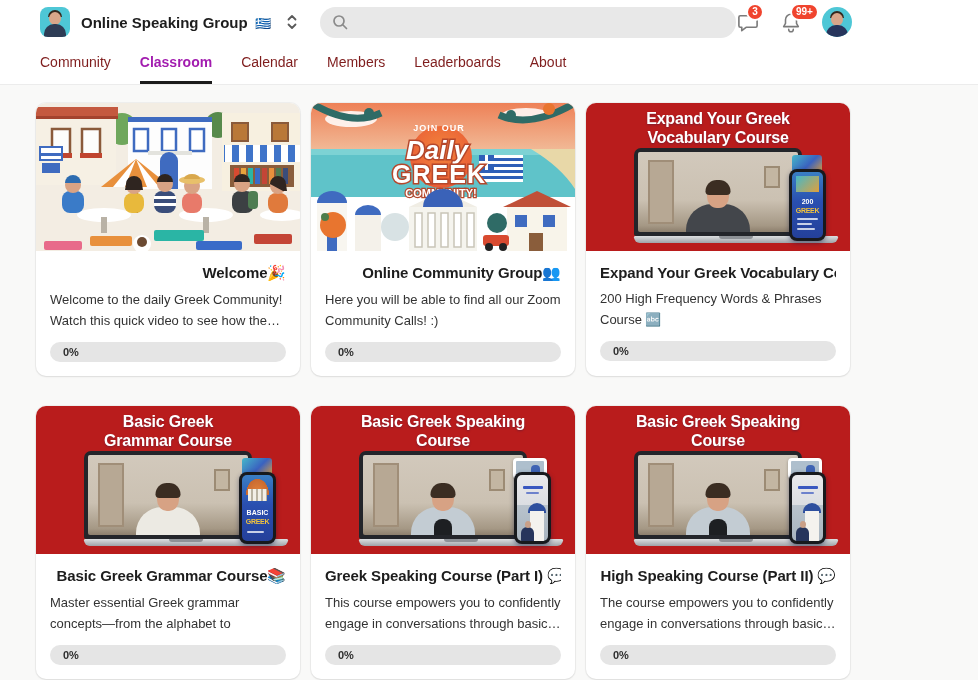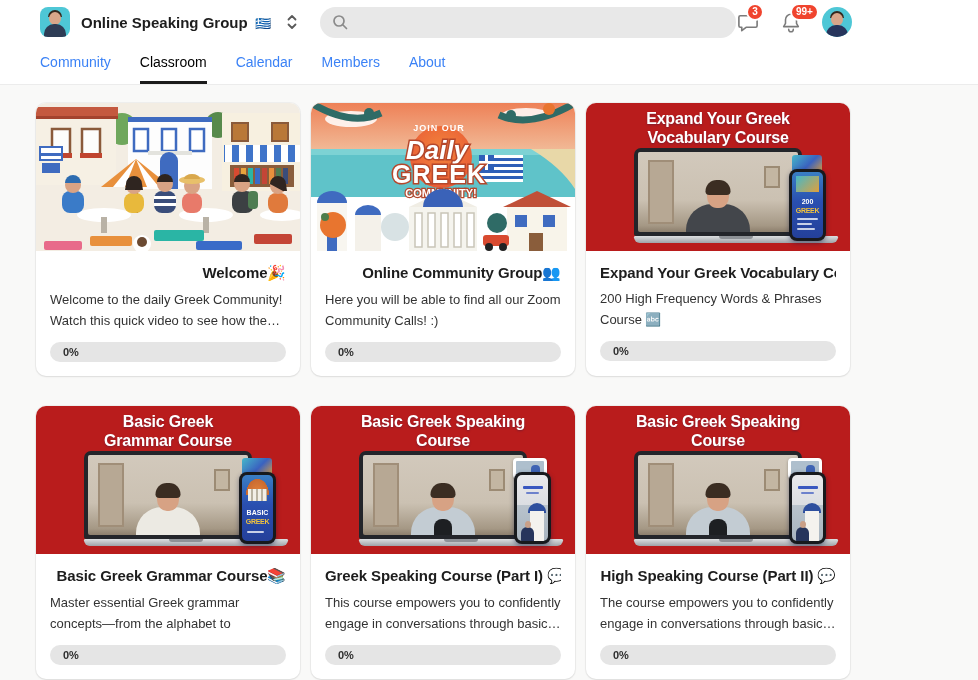--- a/index.html
+++ b/index.html
@@ -30,23 +30,23 @@
   .badge { position:absolute; top:-8px; left:10px; background:#f0442e; color:#fff;
            font-size:10px; font-weight:700; min-width:18px; height:18px; border-radius:9px;
            display:flex; align-items:center; justify-content:center; padding:0 4px;
            border:2px solid #fff; white-space:nowrap; }
   .user-avatar { width:30px; height:30px; border-radius:50%; background:#4ec7d6;
                  position:relative; overflow:hidden; cursor:pointer; flex:none; }
 
   
   .navrow { background:#fff; padding:0 40px; border-bottom:1px solid #ececec;
             display:flex; gap:29px; }
-  .tab { font-size:14px; color:#3b82f6; padding:10px 0 11px; cursor:pointer;
+  .tab { font-size:14px; color:#7f1d1d; padding:10px 0 11px; cursor:pointer;
          border-bottom:3px solid transparent; }
-  .tab.active { color:#000000; font-weight:400; border-bottom-color:#1b1b1b; }
+  .tab.active { color:#a21caf; font-weight:700; border-bottom-color:#1b1b1b; }
 
   
   .grid { padding:18px 0 20px 36px; display:grid;
           grid-template-columns:repeat(3,264px); gap:30px 11px; }
   .card { width:264px; background:#fff; border-radius:10px; overflow:hidden;
           box-shadow:0 1px 2px rgba(0,0,0,.08), 0 0 0 1px rgba(0,0,0,.04);
           cursor:pointer; }
   .thumb { height:148px; position:relative; overflow:hidden; }
   .card-body { padding:13px 14px 14px; }
   .card-title { font-size:15px; font-weight:700; letter-spacing:-.1px; margin-bottom:7px;
@@ -172,20 +172,21 @@
       <div class="ga-body" style="top:18px;background:#27355c"></div>
     </div>
   </div>
 </div>
 
 <div class="navrow">
   <div class="tab">Community</div>
   <div class="tab active">Classroom</div>
   <div class="tab">Calendar</div>
   <div class="tab">Members</div>
+  <div class="tab">Leaderboards</div>
   <div class="tab">About</div>
 </div>
 
 <div class="grid">
 
   <div class="card">
     <div class="thumb">
       <svg width="264" height="148" viewBox="0 0 264 148">
         <rect width="264" height="148" fill="#f3ede3"></rect>
         <circle cx="86" cy="26" r="16" fill="#6fa75c"></circle>

